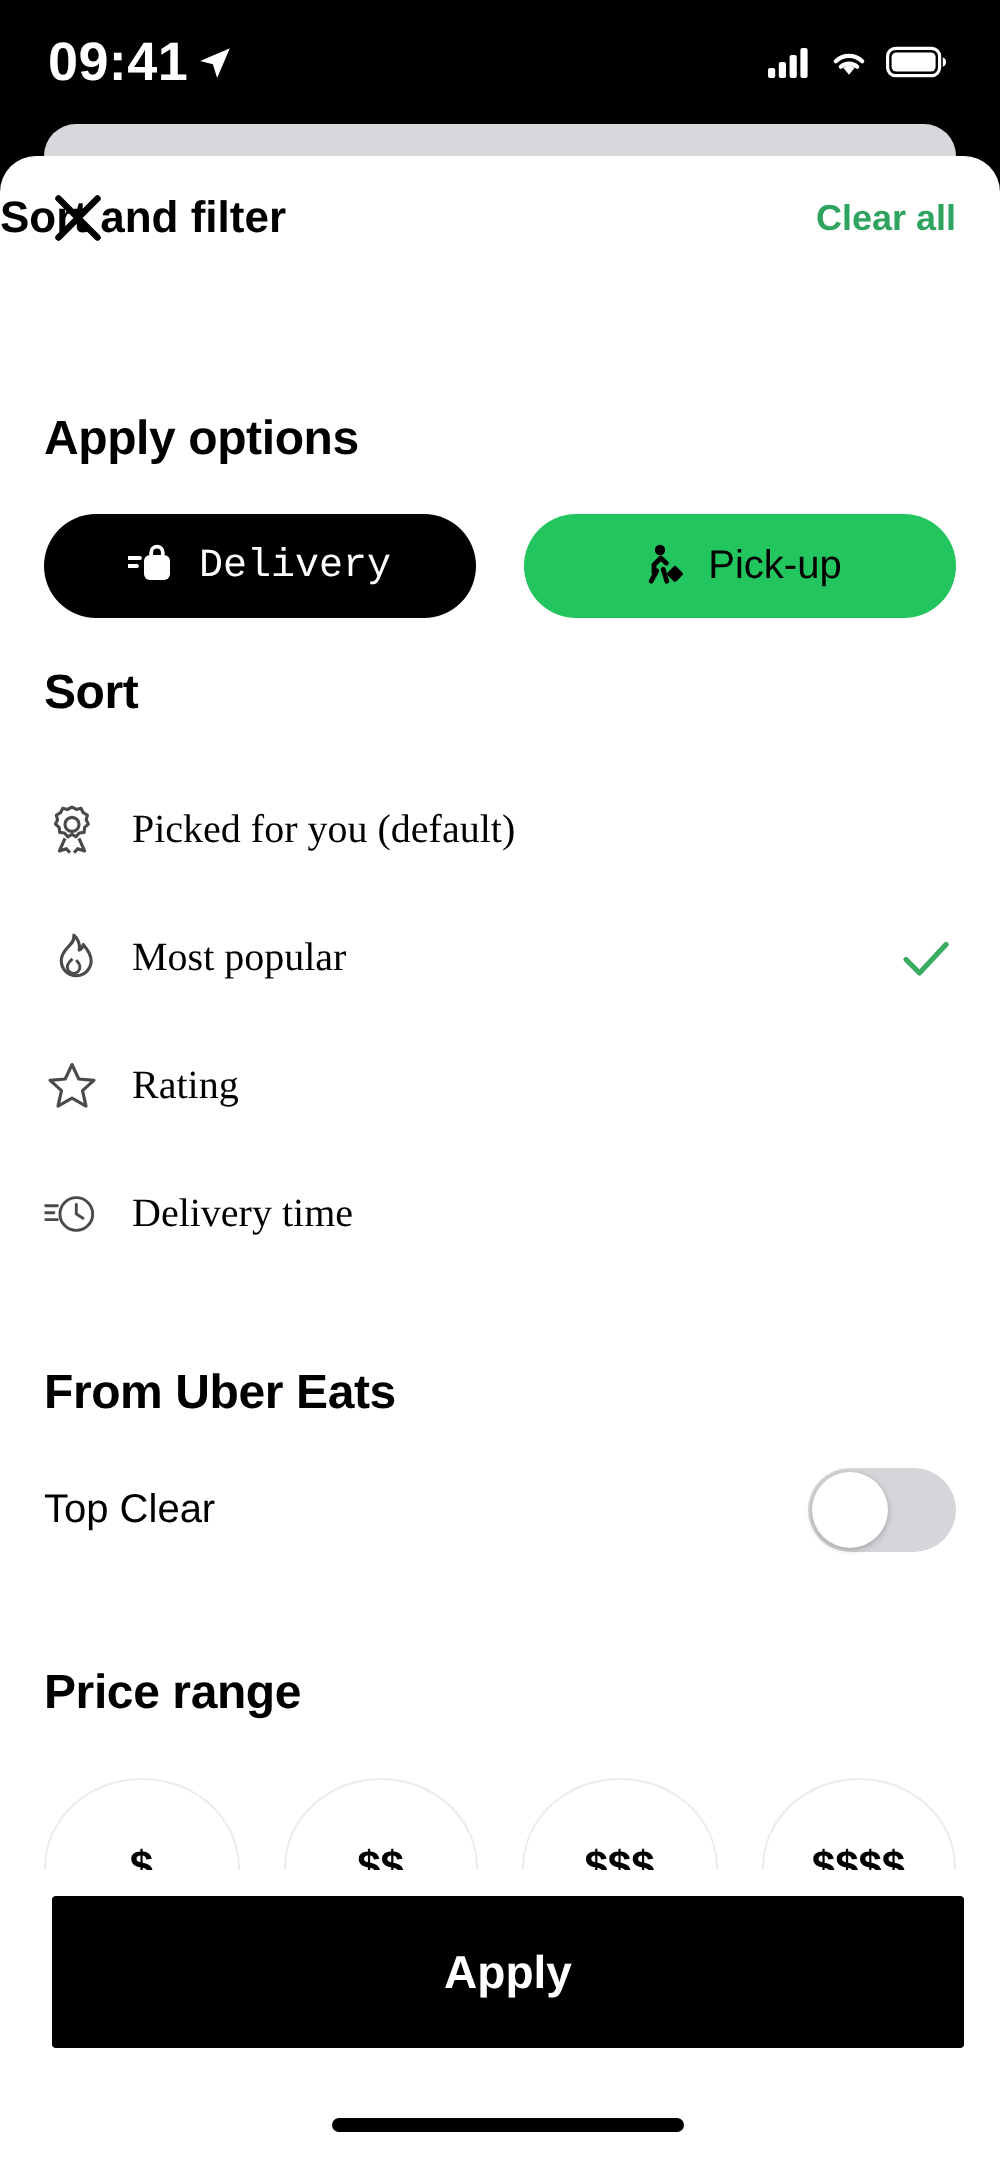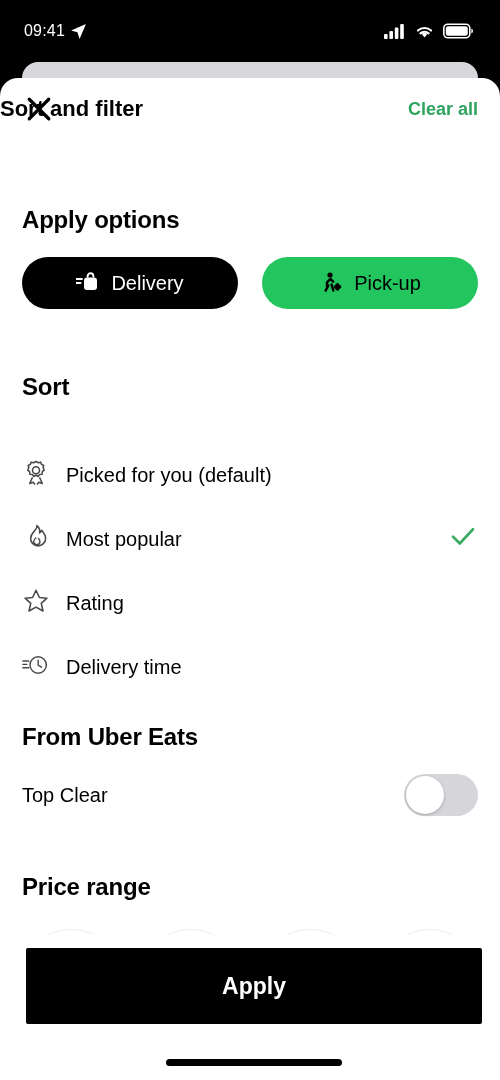--- a/index.html
+++ b/index.html
@@ -11,21 +11,21 @@
   }
   .phone { position:relative; width:500px; height:1080px; background:#000; }
 
   
   .statusbar {
     position:absolute; top:0; left:0; width:500px; height:62px;
     display:flex; align-items:center; justify-content:space-between;
     padding:0 26px 0 24px; color:#fff; z-index:5;
   }
   .status-left { display:flex; align-items:center; gap:5px; }
-  .status-time { font-size:16px; font-weight:normal; letter-spacing:.2px; }
+  .status-time { font-size:27px; font-weight:bold; letter-spacing:.2px; }
   .status-right { display:flex; align-items:center; gap:8px; }
 
   
   .card-behind {
     position:absolute; top:62px; left:22px; width:456px; height:60px;
     background:#d8d8dc; border-radius:16px 16px 0 0;
   }
 
   
   .sheet {
@@ -49,38 +49,38 @@
   }
 
   
   .content { padding:0 22px; }
 
   .section-title {
     font-size:24px; font-weight:bold; color:#000;
     letter-spacing:-.2px;
   }
   .t-dining { margin-top:66px; }
-  .t-sort   { margin-top:64px; }
+  .t-sort   { margin-top:24px; }
   .t-uber   { margin-top:44px; }
   .t-price  { margin-top:42px; }
 
   
   .pill-row { display:flex; gap:24px; margin-top:23px; }
   .pill {
     flex:1; height:52px; border-radius:26px;
     display:flex; align-items:center; justify-content:center; gap:11px;
     font-size:20px; cursor:pointer;
   }
-  .pill.selected { background:#000; color:#fff; }
+  .pill.selected { background:#000; color:#fff;font-family:Liberation Mono, monospace; }
   .pill.unselected { background:#22c55e; color:#000; }
 
   
   .sort-list { margin-top:22px; }
   .sort-row {
-    display:flex; align-items:flex-end; height:64px; cursor:pointer;
+    display:flex; align-items:center; height:64px; cursor:pointer;font-family:Liberation Serif, serif;
   }
   .sort-icon { width:38px; display:flex; align-items:center; justify-content:flex-start; }
   .sort-label { font-size:20px; color:#000; margin-left:6px; }
   .sort-check { margin-left:auto; display:flex; align-items:center; }
 
   
   .toggle-row {
     display:flex; align-items:center; height:72px; margin-top:8px;
   }
   .toggle-label { font-size:20px; color:#000; }

